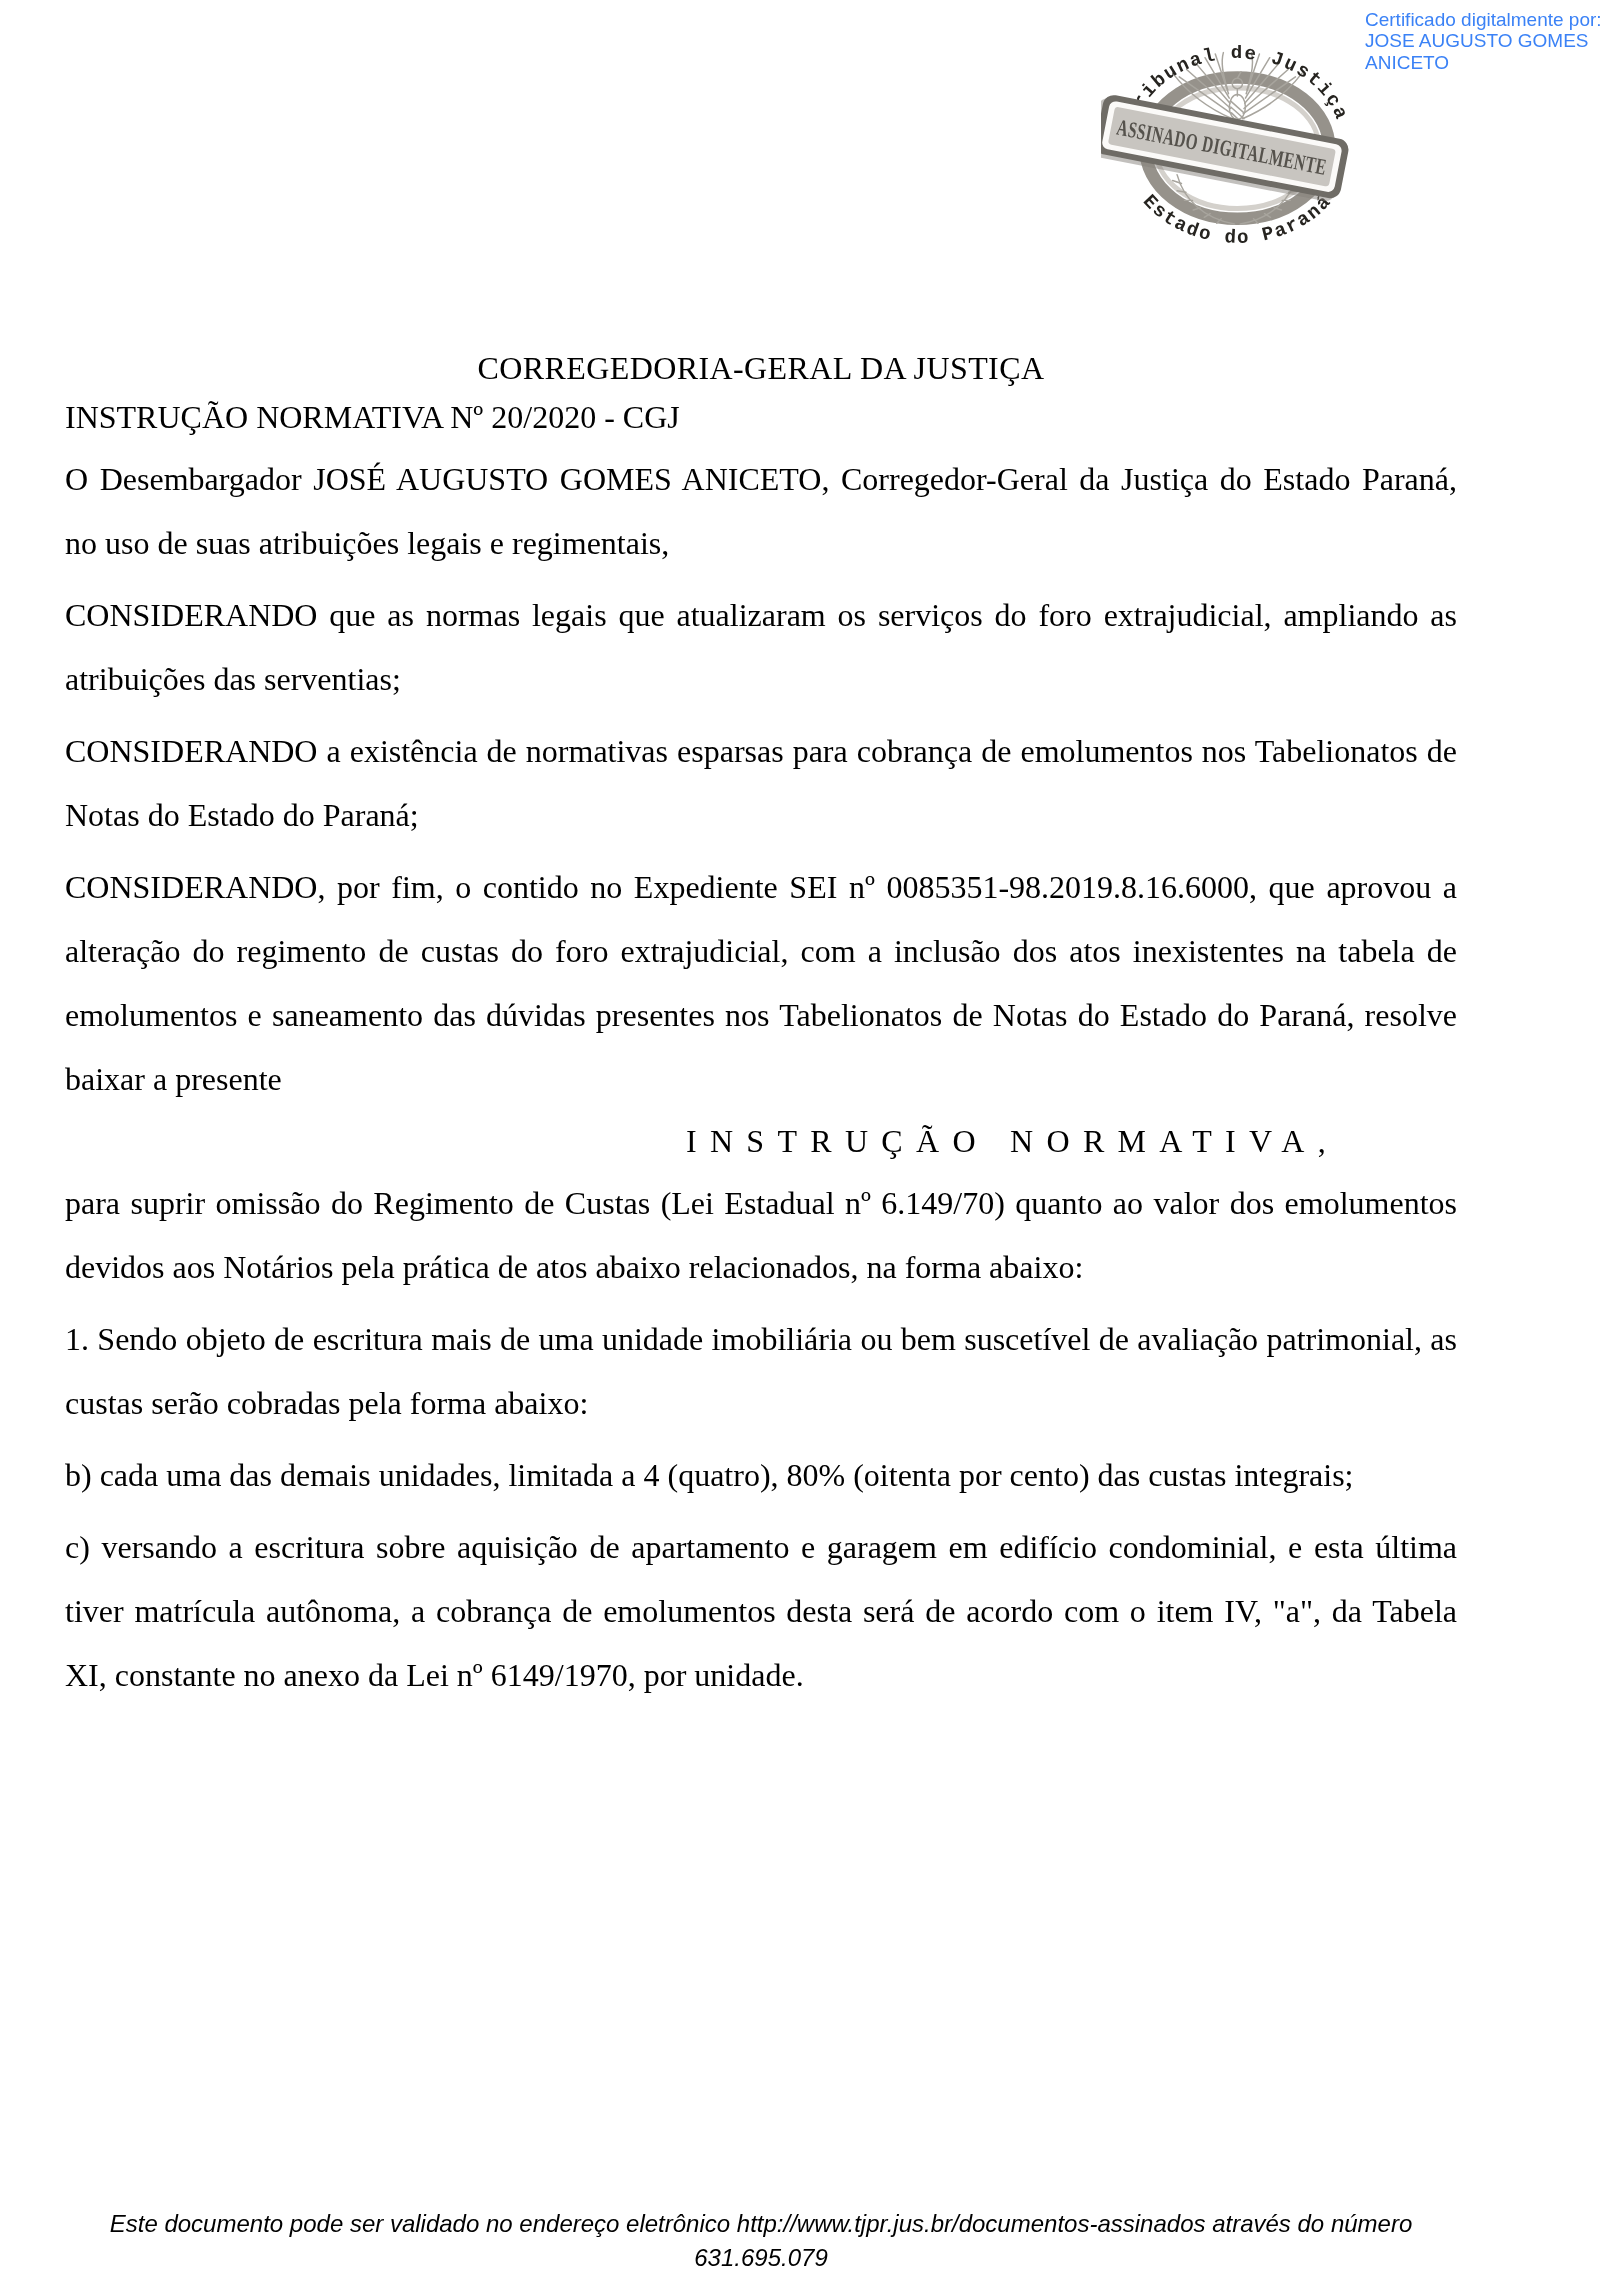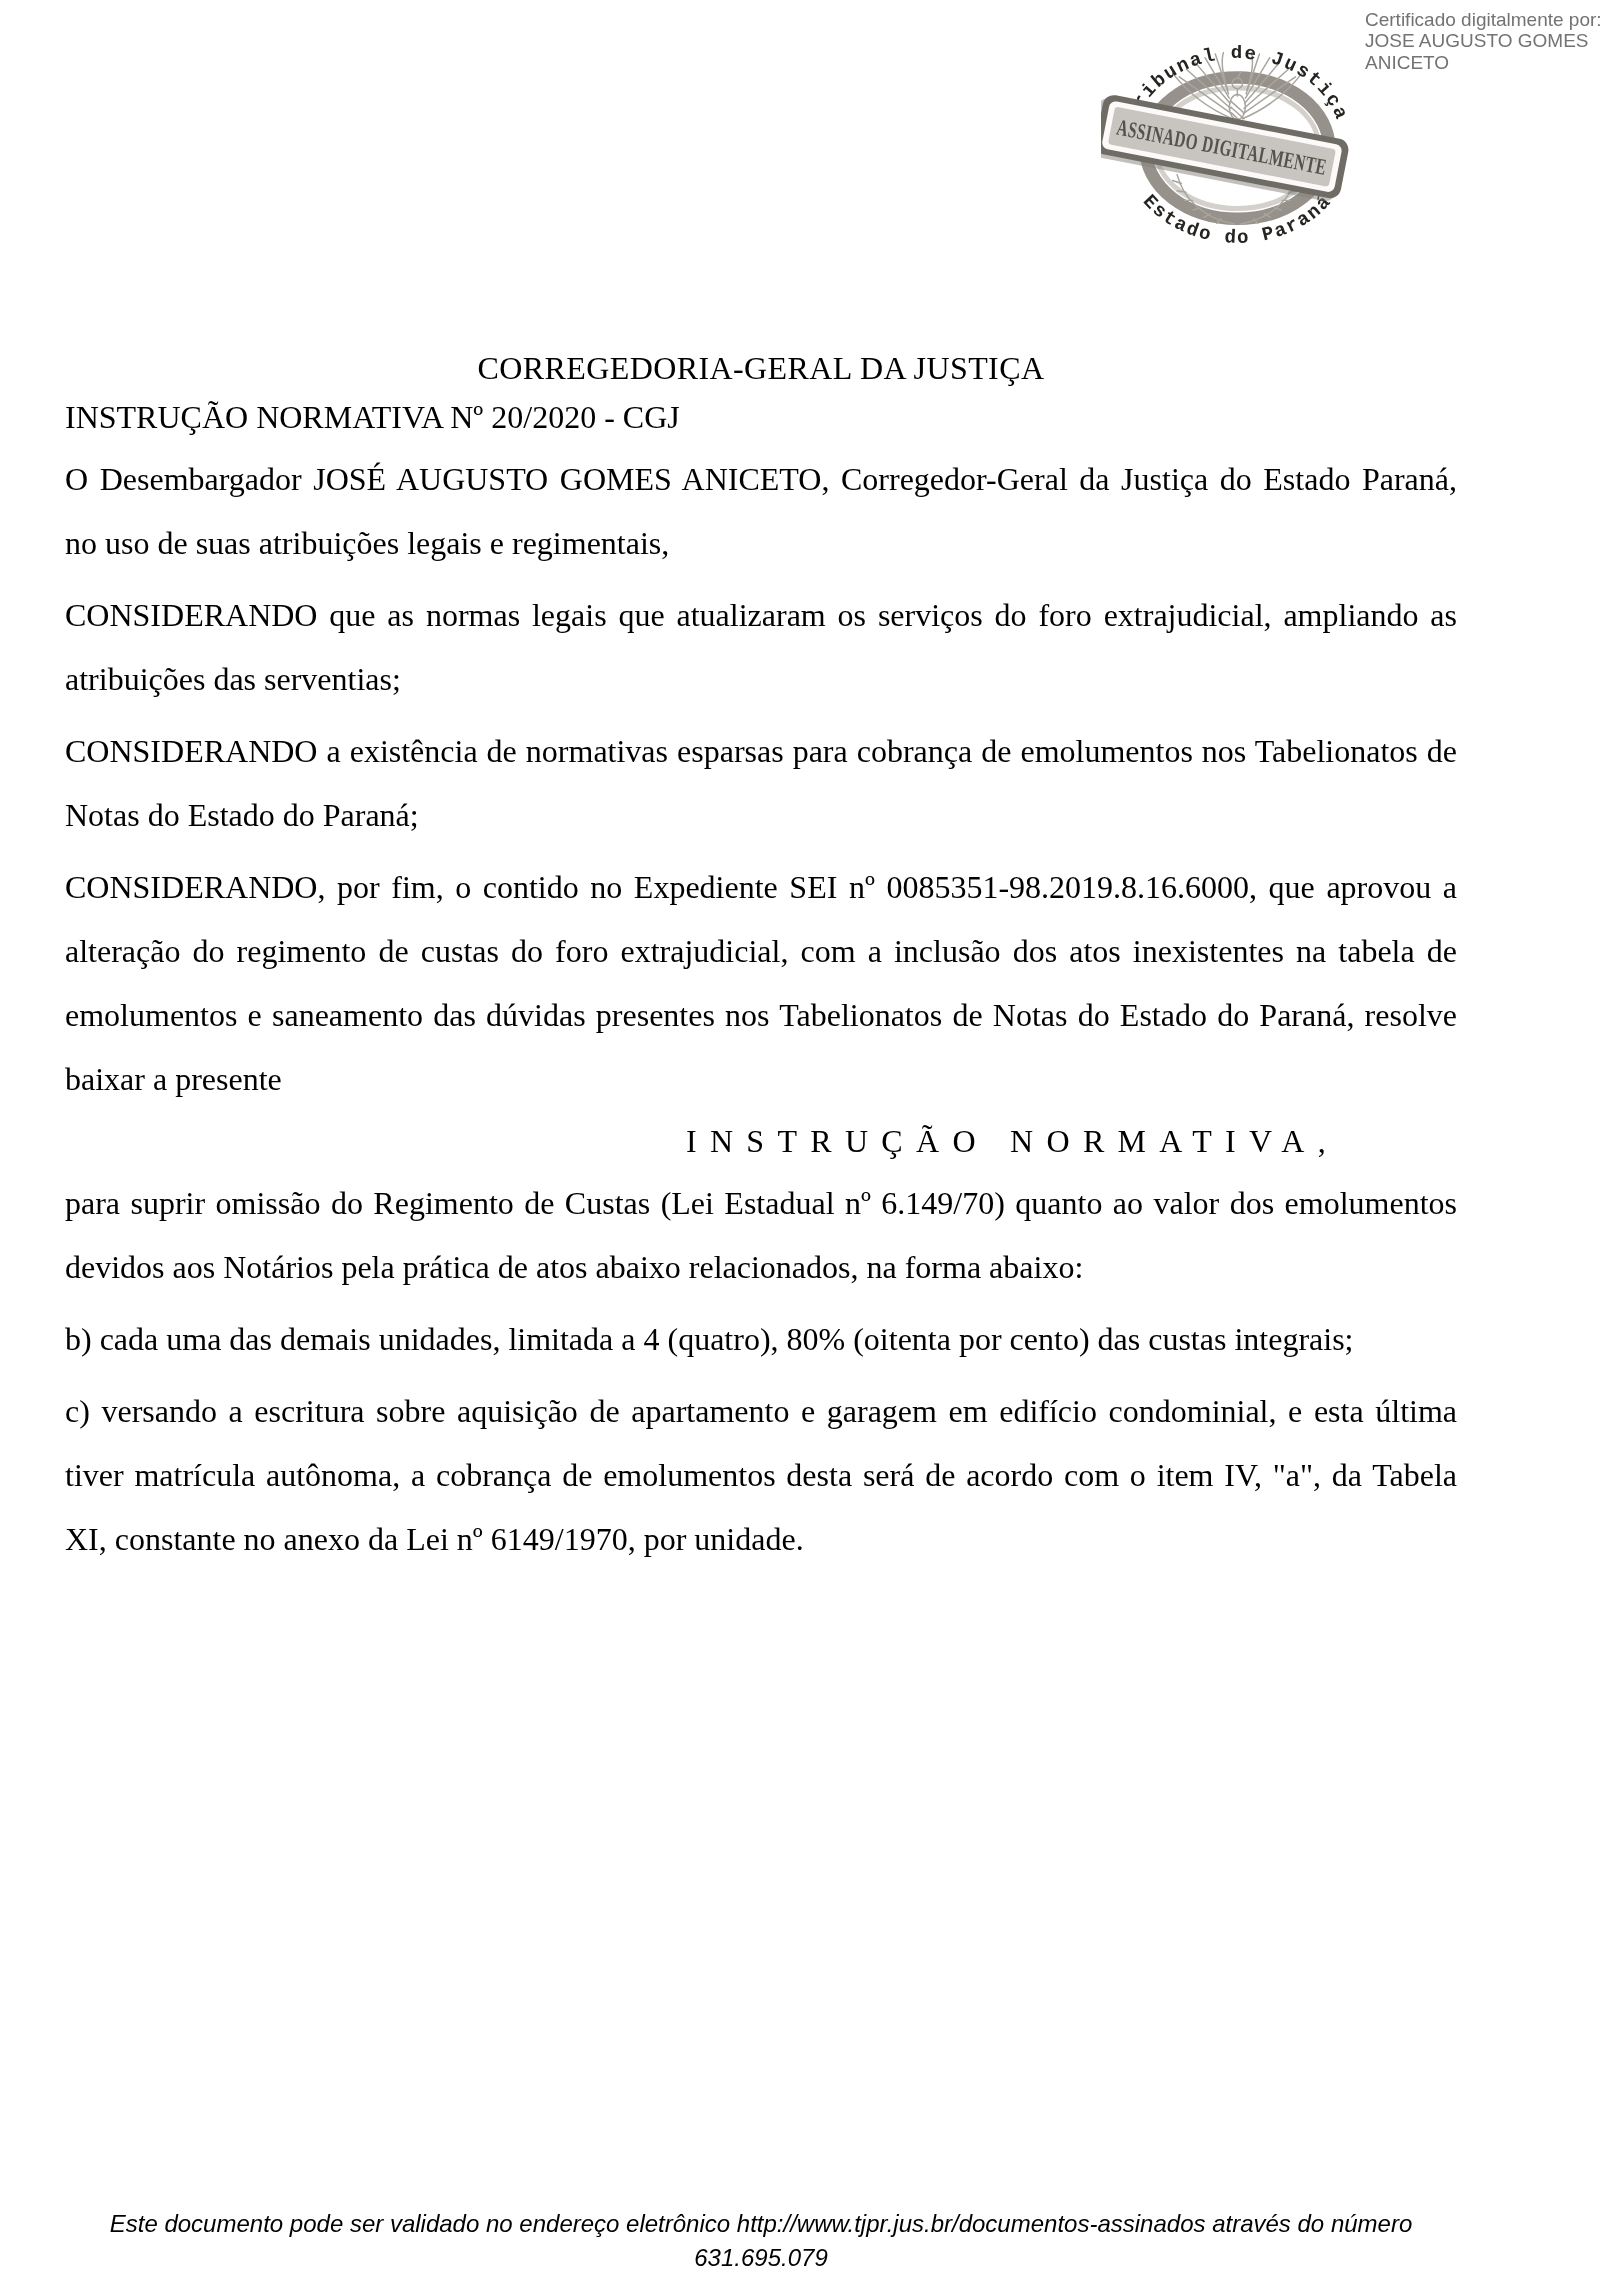--- a/index.html
+++ b/index.html
@@ -76,21 +76,21 @@
     height: 250px;
   }
   .cert-text {
     position: absolute;
     left: 1365px;
     top: 8.8px;
     width: 243px;
     font-family: "Liberation Sans", sans-serif;
     font-size: 19px;
     line-height: 21.4px;
-    color: #737373;
+    color: #3b82f6;
   }
 </style>
 </head>
 <body>
 
 <div class="page">
 
   <div class="seal-wrap">
     <svg width="258" height="250" viewBox="0 0 350 340">
       <defs>
@@ -142,20 +142,21 @@
     <p class="doc-number">INSTRUÇÃO NORMATIVA Nº 20/2020 - CGJ</p>
 
     <p class="para p0">O Desembargador JOSÉ AUGUSTO GOMES ANICETO, Corregedor-Geral da Justiça do Estado Paraná, no uso de suas atribuições legais e regimentais,</p>
     <p class="para p1">CONSIDERANDO que as normas legais que atualizaram os serviços do foro extrajudicial, ampliando as atribuições das serventias;</p>
     <p class="para p2">CONSIDERANDO a existência de normativas esparsas para cobrança de emolumentos nos Tabelionatos de Notas do Estado do Paraná;</p>
     <p class="para p3">CONSIDERANDO, por fim, o contido no Expediente SEI nº 0085351-98.2019.8.16.6000, que aprovou a alteração do regimento de custas do foro extrajudicial, com a inclusão dos atos inexistentes na tabela de emolumentos e saneamento das dúvidas presentes nos Tabelionatos de Notas do Estado do Paraná, resolve baixar a presente</p>
 
     <p class="in-heading">INSTRUÇÃO NORMATIVA,</p>
 
     <p class="para p5">para suprir omissão do Regimento de Custas (Lei Estadual nº 6.149/70) quanto ao valor dos emolumentos devidos aos Notários pela prática de atos abaixo relacionados, na forma abaixo:</p>
+    <p class="para p6">1. Sendo objeto de escritura mais de uma unidade imobiliária ou bem suscetível de avaliação patrimonial, as custas serão cobradas pela forma abaixo:</p>
     <p class="para p8">b) cada uma das demais unidades, limitada a 4 (quatro), 80% (oitenta por cento) das custas integrais;</p>
     <p class="para p9">c) versando a escritura sobre aquisição de apartamento e garagem em edifício condominial, e esta última tiver matrícula autônoma, a cobrança de emolumentos desta será de acordo com o item IV, "a", da Tabela XI, constante no anexo da Lei nº 6149/1970, por unidade.</p>
   </div>
 
   <div class="footer">
     <div>Este documento pode ser validado no endereço eletrônico http://www.tjpr.jus.br/documentos-assinados através do número 631.695.079</div>
 
   </div>
 
 </div>

